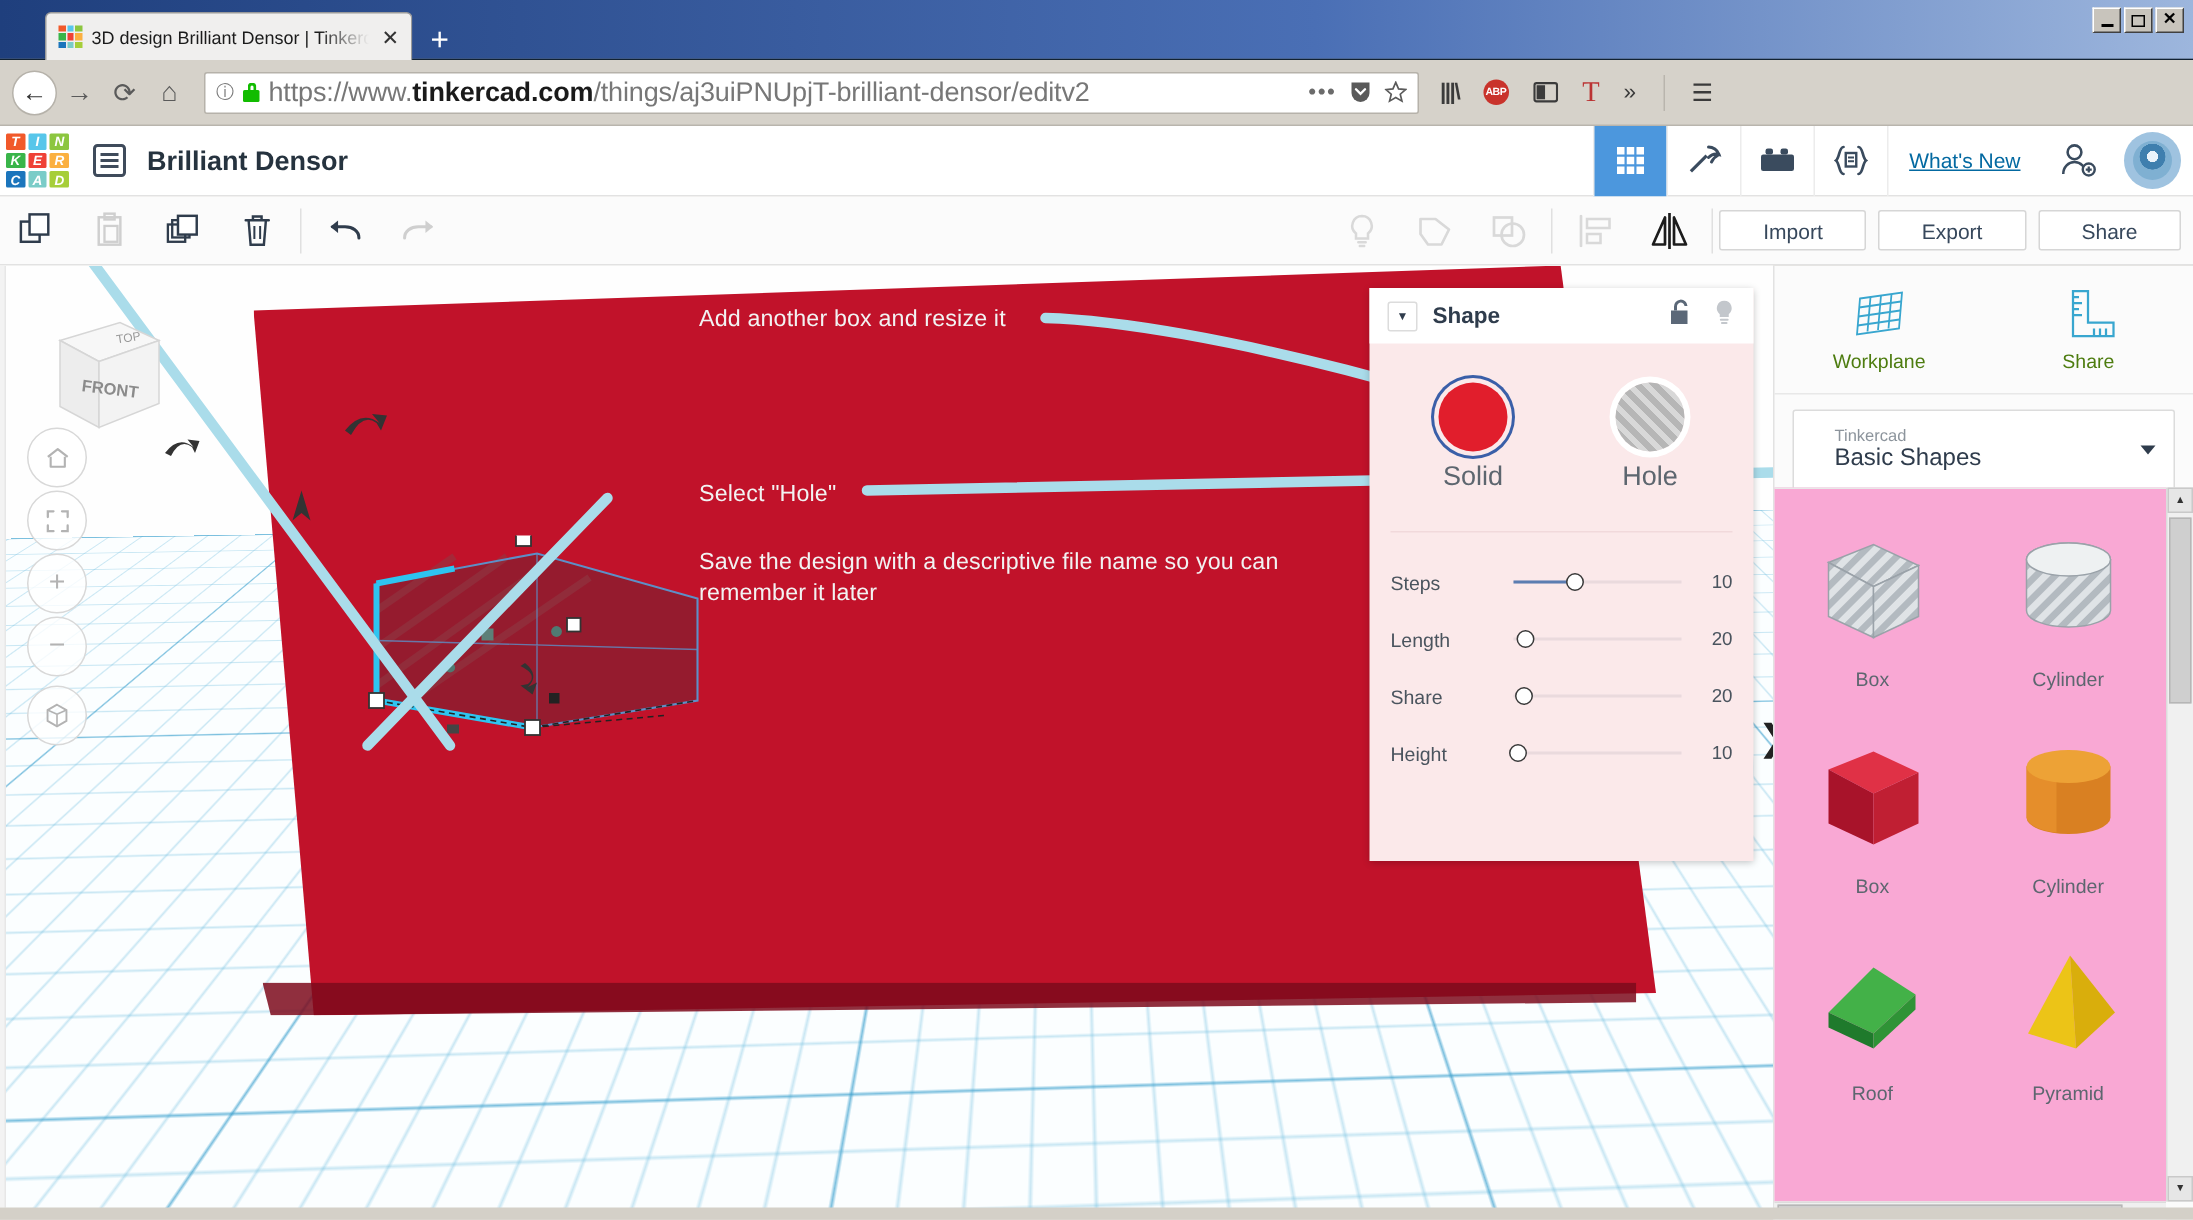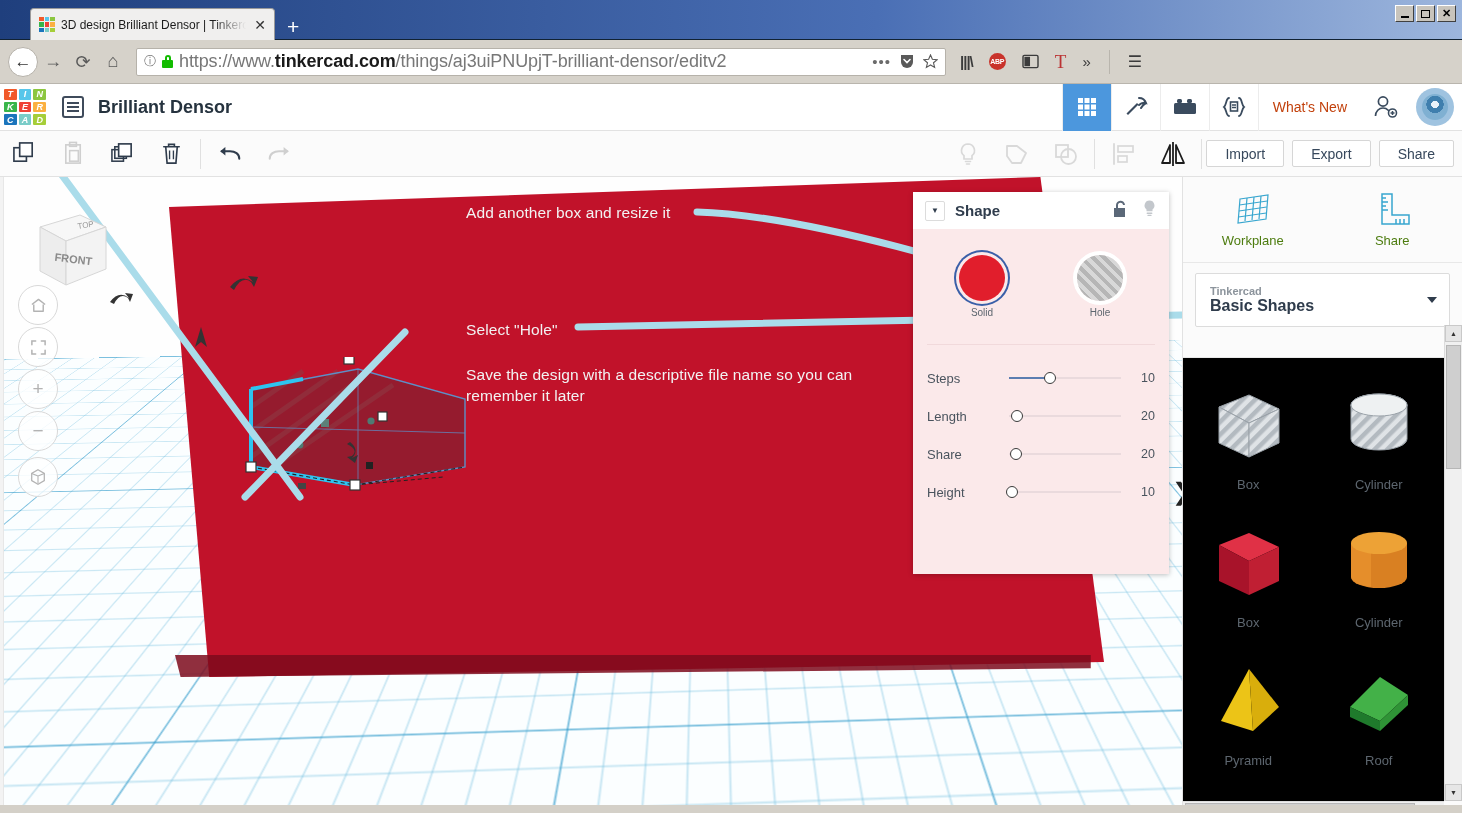--- a/index.html
+++ b/index.html
@@ -86,36 +86,36 @@
     grid-template-columns: repeat(3, 1fr); grid-template-rows: repeat(3, 1fr); gap: 2px; }
   .tc-logo i { display:flex; align-items:center; justify-content:center; color:#fff; font-size:9px; font-weight:700; border-radius:1px; }
   .hamburger-box { width: 22px; height: 22px; border: 2px solid #3f4b5b; border-radius: 3px; margin-left: 16px;
     display:flex; flex-direction:column; justify-content:center; gap:2px; padding: 0 3px; }
   .hamburger-box u { display:block; height:2px; background:#3f4b5b; text-decoration:none; }
   .doc-title { font-size: 18px; font-weight: 700; color: #26333f; margin-left: 14px; }
   .hdr-right { margin-left: auto; display: flex; align-items: stretch; height: 47px; }
   .hdr-icon { width: 49px; display: flex; align-items: center; justify-content: center;
     border-left: 1px solid #ececec; color: #3a4b5e; cursor: pointer; }
   .hdr-icon.active { background: #4c97dd; color: #fff; }
-  .whats-new { display: flex; align-items: center; padding: 0 14px; font-size: 14px; color: #c2410c;
-    border-left: 1px solid #ececec; cursor: pointer; }
+  .whats-new { display: flex; align-items: center; padding: 0 14px; font-size: 14px; color: #0369a1;
+    border-left: 1px solid #ececec; cursor: pointer; text-decoration: underline; }
   .avatar { width: 38px; height: 38px; border-radius: 50%; background: #9fc3e0; margin: 0 8px 0 6px; align-self:center;
     position: relative; overflow: hidden; }
   .avatar::after { content:""; position:absolute; inset: 6px; border-radius:50%;
     background: radial-gradient(circle at 50% 40%, #eaf3fa 0 18%, #3f7fae 19% 42%, #7fb0d2 43% 100%); }
 
   
   .tc-toolbar {
     position: absolute; left: 0; top: 131px; width: 1462px; height: 46px;
     background: #fbfbfb; border-bottom: 1px solid #e2e2e2; display: flex; align-items: center;
   }
   .tb-icon { width: 49px; height: 46px; display:flex; align-items:center; justify-content:center; cursor:pointer; }
   .tb-sep { width: 1px; height: 30px; background: #e0e0e0; margin: 0 4px; }
   .tb-right { margin-left: auto; display:flex; align-items:center; gap: 8px; padding-right: 8px; }
-  .tb-btn { height: 27px; padding: 0 18px; border: 1px solid #d6d6d6; background: #fff; border-radius: 2px;
+  .tb-btn { height: 27px; padding: 0 28px; border: 1px solid #d6d6d6; background: #fff; border-radius: 2px;
     font-size: 14px; color: #37485c; display:flex; align-items:center; cursor:pointer; }
 
   
   .viewport { position: absolute; left: 0; top: 177px; width: 1182px; height: 628px;
     background: #fefefe; overflow: hidden; }
   .gridwrap { position:absolute; inset:0; overflow:hidden; }
   .grid3d {
     position: absolute; left: -360px; top: 170px; width: 2200px; height: 1500px;
     background-color: #fbfeff;
     background-image:
@@ -155,21 +155,21 @@
   .sp-caret { width: 20px; height: 20px; border:1px solid #dcdcdc; border-radius:2px; display:flex;
     align-items:center; justify-content:center; font-size:8px; color:#2f3c4c; cursor:pointer; }
   .sp-title { font-size: 15px; font-weight: 700; color: #2f3c4c; margin-left: 10px; }
   .sp-head-icons { margin-left:auto; display:flex; align-items:center; gap: 14px; }
   .sp-swatches { display:flex; justify-content:space-around; padding: 26px 10px 0; }
   .sw { text-align:center; cursor:pointer; }
   .sw-circle { width: 46px; height: 46px; border-radius: 50%; margin: 0 auto 6px; }
   .sw-solid { background: #e11e2c; box-shadow: 0 0 0 3px #fbe9ea, 0 0 0 5px #3a5fa8; }
   .sw-hole { background: repeating-linear-gradient(45deg, #b6b6b6 0 4px, #d8d8d8 4px 8px);
     box-shadow: 0 0 0 4px #fff; }
-  .sw-label { font-size: 10px; color: #5d666f; text-align: center; }
+  .sw-label { font-size: 18px; color: #5d666f; text-align: center; }
   .sp-divider { height:1px; background:#f1d9db; margin: 26px 14px 0; }
   .sp-rows { padding: 14px 14px 0; }
   .sp-row { display:flex; align-items:center; height: 38px; font-size: 13px; color:#4a545e; }
   .sp-row .lbl { width: 72px; }
   .sp-slider { flex:1; position: relative; height: 14px; display:flex; align-items:center; }
   .sp-track { position:absolute; left: 10px; right: 6px; height: 2px; background: #eadadd; }
   .sp-fill { position:absolute; left: 10px; height: 2px; background: #5b7db1; }
   .sp-knob { position:absolute; width: 12px; height: 12px; border-radius:50%; background:#fff;
     border: 1.4px solid #3a3a3a; cursor:pointer; }
   .sp-val { width: 28px; text-align: right; font-size: 12.5px; color:#4a545e; }
@@ -177,27 +177,27 @@
   .collapse-chevron { position:absolute; left: 1172px; top: 478px; font-size: 24px; color:#222; cursor:pointer; }
 
   
   .side { position: absolute; left: 1182px; top: 177px; width: 280px; height: 636px;
     background: #fbfbfb; border-left: 1px solid #e2e2e2; }
   .side-tools { height: 86px; display:flex; border-bottom: 1px solid #e8e8e8; }
   .side-tool { flex:1; display:flex; flex-direction:column; align-items:center; justify-content:center; gap:6px; cursor:pointer; }
   .side-tool span { font-size: 13px; color: #4d7c0f; }
   .side-select-wrap { padding: 10px 12px; }
   .side-select { height: 54px; border: 1px solid #dcdcdc; background:#fff; border-radius:2px;
-    padding: 7px 14px; display:flex; flex-direction:column; justify-content:center; position:relative; cursor:pointer;font-weight:bold; }
+    padding: 7px 27px; display:flex; flex-direction:column; justify-content:center; position:relative; cursor:pointer; }
   .side-select .small { font-size: 11px; color: #8c949c; }
   .side-select .big { font-size: 16px; color: #2f3c4c; }
   .side-select .caret { position:absolute; right: 12px; top: 50%; margin-top:-3px;
     border-left: 5px solid transparent; border-right: 5px solid transparent; border-top: 6px solid #2f3c4c; }
   .shapes-scroll { position:absolute; left:0; top: 148px; right: 18px; bottom: 12px; overflow:hidden;
-    background:#000000; border-top:1px solid #e8e8e8;margin-top:32px; }
+    background:#f9a8d4; border-top:1px solid #e8e8e8; }
   .shapes-grid { display:grid; grid-template-columns: 1fr 1fr; gap: 0px; padding: 10px 0 0; }
   .shape-cell { height: 138px; display:flex; flex-direction:column; align-items:center; justify-content:center; gap: 8px; cursor:pointer; }
   .shape-cell span { font-size: 13px; color: #5d666f; }
   .sb { position: absolute; right: 0; top: 148px; bottom: 12px; width: 18px; background: #f0f0f0; border-left:1px solid #dcdcdc; }
   .sb-up, .sb-down { position:absolute; left:0; width: 17px; height: 17px; background:#e6e6e6; border:1px solid #c9c9c9;
     display:flex; align-items:center; justify-content:center; font-size: 7px; color:#333; cursor:pointer; }
   .sb-up { top: 0; } .sb-down { bottom: 0; }
   .sb-thumb { position:absolute; left: 1px; top: 20px; width: 15px; height: 124px; background: #cfcfcf; border:1px solid #b6b6b6; cursor:pointer; }
   .hsb { position:absolute; left: 0; bottom: 0; right: 18px; height: 12px; background: #f0f0f0; border-top:1px solid #dcdcdc; }
   .hsb-thumb { position:absolute; left: 2px; top: 1px; width: 230px; height: 9px; background:#cfcfcf; border:1px solid #b6b6b6; }
@@ -669,33 +669,33 @@
           <svg width="86" height="86" viewBox="0 0 86 86">
             <path d="M15,22 v34 a28,11 0 0 0 56,0 V22" fill="#d98022"></path>
             <path d="M15,22 v34 a28,11 0 0 0 20,10 V24" fill="#e9942f" opacity=".7"></path>
             <ellipse cx="43" cy="22" rx="28" ry="11" fill="#eda236"></ellipse>
           </svg>
           <span>Cylinder</span>
         </div>
 
         <div class="shape-cell">
           <svg width="86" height="86" viewBox="0 0 86 86">
-            <polygon points="44,10 16,62 48,72" fill="#ecc417"></polygon>
-            <polygon points="44,10 48,72 74,48" fill="#d9ae0c"></polygon>
-          </svg>
-          <span>Pyramid</span>
-        </div>
-
-        <div class="shape-cell">
-          <svg width="86" height="86" viewBox="0 0 86 86">
             <polygon points="14,48 44,18 72,36 44,62" fill="#43b148"></polygon>
             <polygon points="14,48 44,62 44,72 14,58" fill="#1f7a2c"></polygon>
             <polygon points="44,62 72,36 72,46 44,72" fill="#2f9336"></polygon>
           </svg>
           <span>Roof</span>
+        </div>
+
+        <div class="shape-cell">
+          <svg width="86" height="86" viewBox="0 0 86 86">
+            <polygon points="44,10 16,62 48,72" fill="#ecc417"></polygon>
+            <polygon points="44,10 48,72 74,48" fill="#d9ae0c"></polygon>
+          </svg>
+          <span>Pyramid</span>
         </div>
 
       </div>
     </div>
 
     <div class="sb">
       <div class="sb-up">▲</div>
       <div class="sb-thumb"></div>
       <div class="sb-down">▼</div>
     </div>

